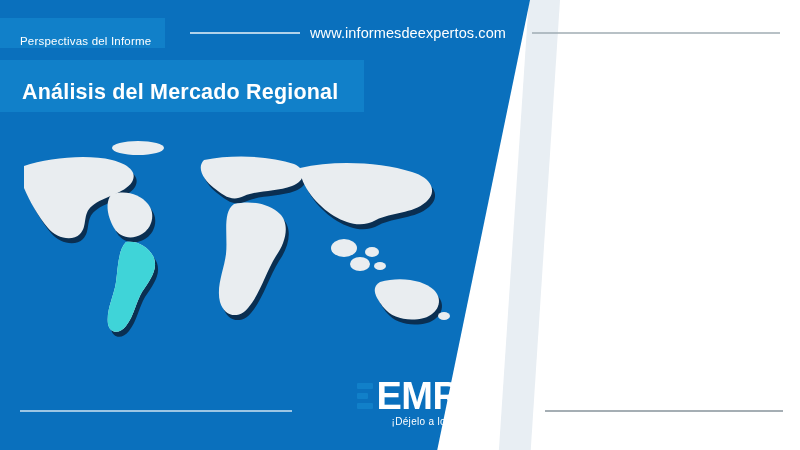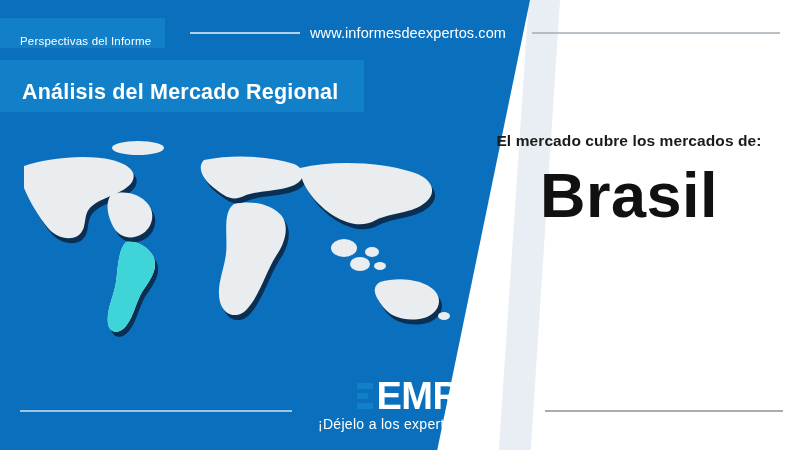--- a/index.html
+++ b/index.html
@@ -133,21 +133,21 @@
     width: 238px; height: 1.5px;
     background: #8f9aa1;
     opacity: .8;
     z-index: 5;
   }
   
   .logo {
     position: absolute;
     left: 318px; top: 378px;
     z-index: 6;
-    text-align: left;
+    text-align: right;
     width: 180px;
   }
   .logo-main {
     display: flex; align-items: center; justify-content: center;
     gap: 1px;
   }
   .logo-text {
     color: #ffffff;
     font-size: 38px;
     font-weight: bold;
@@ -164,21 +164,21 @@
     display: block;
     background: #1180c9;
     height: 6px; border-radius: 1px;
   }
   .logo-mark i:nth-child(1) { top: 2px; width: 16px; }
   .logo-mark i:nth-child(2) { top: 12px; width: 11px; }
   .logo-mark i:nth-child(3) { top: 22px; width: 16px; }
   .logo-tag {
     margin-top: 2px;
     color: #ffffff;
-    font-size: 14px;
+    font-size: 10px;
     letter-spacing: .3px;
     white-space: nowrap;
   }
   .logo-rule {
     position: absolute;
     left: 20px; top: 410px;
     width: 272px; height: 1.5px;
     background: #cfe3f2;
     opacity: .75;
     z-index: 5;
@@ -232,24 +232,20 @@
         <ellipse cx="372" cy="136" rx="6" ry="4"></ellipse>
         <ellipse cx="436" cy="186" rx="6" ry="4"></ellipse>
         <ellipse cx="130" cy="18" rx="26" ry="7"></ellipse>
       </g>
       <g>
         <path d="M118 112 C130 110 142 118 146 128 C150 140 142 150 134 162 C128 172 126 186 118 196 C112 204 102 204 100 194 C98 180 106 166 108 152 C110 138 110 120 118 112 Z" fill="#3fd4d8"></path>
       </g>
     </svg>
   </div>
 
-  <div class="right-block">
-    <div class="kicker">El mercado cubre los mercados de:</div>
-    <div class="country">Brasil</div>
-  </div>
   <div class="right-rule"></div>
 
   <div class="logo">
     <div class="logo-main">
       <span class="logo-mark">
           <i></i>
           <i></i>
           <i></i>
         </span>
       <span class="logo-text">EMR</span>

